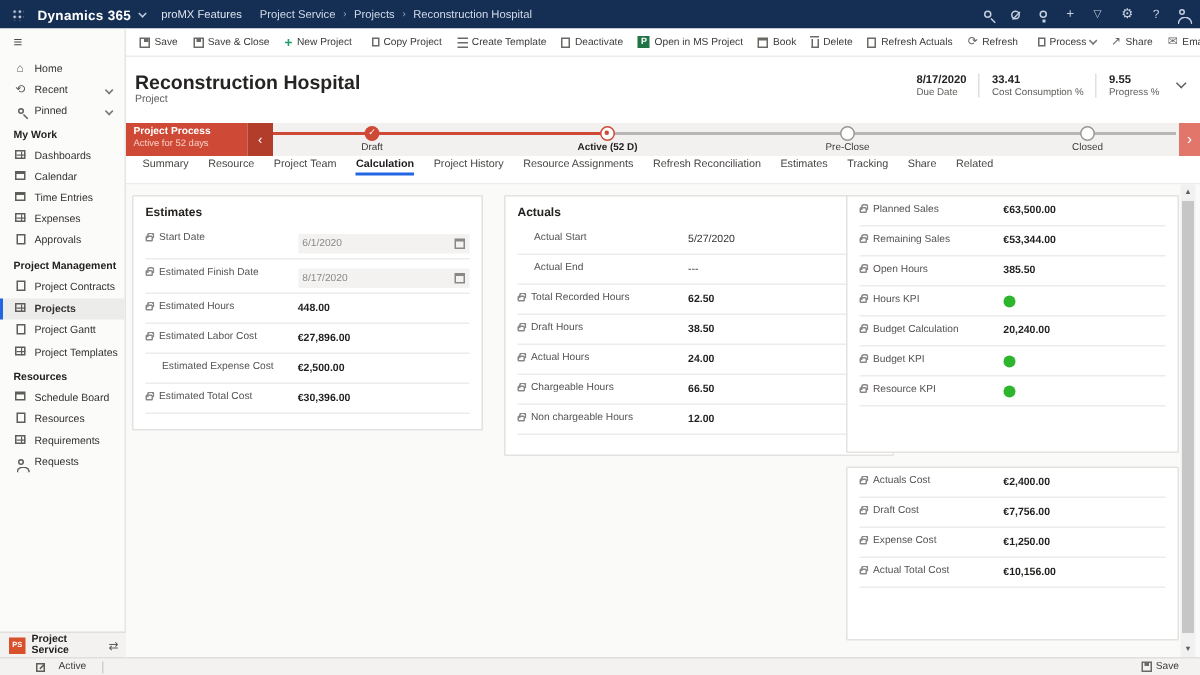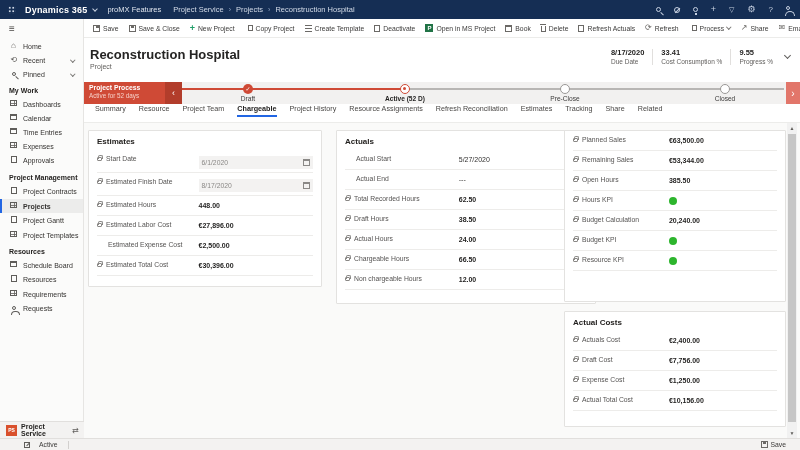--- a/index.html
+++ b/index.html
@@ -352,21 +352,21 @@
     <div class="bpf-lab cur" style="left:261px;">Active  (52 D)</div>
     <div class="bpf-lab" style="left:421px;">Pre-Close</div>
     <div class="bpf-lab" style="left:581px;">Closed</div>
     <div id="bpf-next">›</div>
   </div>
 
   <div id="tabs">
     <span class="tab">Summary</span>
     <span class="tab">Resource</span>
     <span class="tab">Project Team</span>
-    <span class="tab tab-sel">Chargeable</span>
+    <span class="tab tab-sel">Calculation</span>
     <span class="tab">Project History</span>
     <span class="tab">Resource Assignments</span>
     <span class="tab">Refresh Reconciliation</span>
     <span class="tab">Estimates</span>
     <span class="tab">Tracking</span>
     <span class="tab">Share</span>
     <span class="tab">Related</span>
   </div>
 
   <div id="content">
@@ -544,21 +544,20 @@
               <span>Resource KPI</span>
             </div>
           <div class="val">
               <span class="kpi-dot"></span>
             </div>
         </div>
       </div>
     </div>
 
     <div class="card" style="left:480px;top:188px;width:222px;height:116px;">
-      <div class="card-title">Actual Costs</div>
       <div class="rows">
         <div class="row">
           <div class="lbl">
               <span class="lock-ic"></span>
               <span>Actuals Cost</span>
             </div>
           <div class="val">€2,400.00</div>
         </div>
         <div class="row">
           <div class="lbl">

